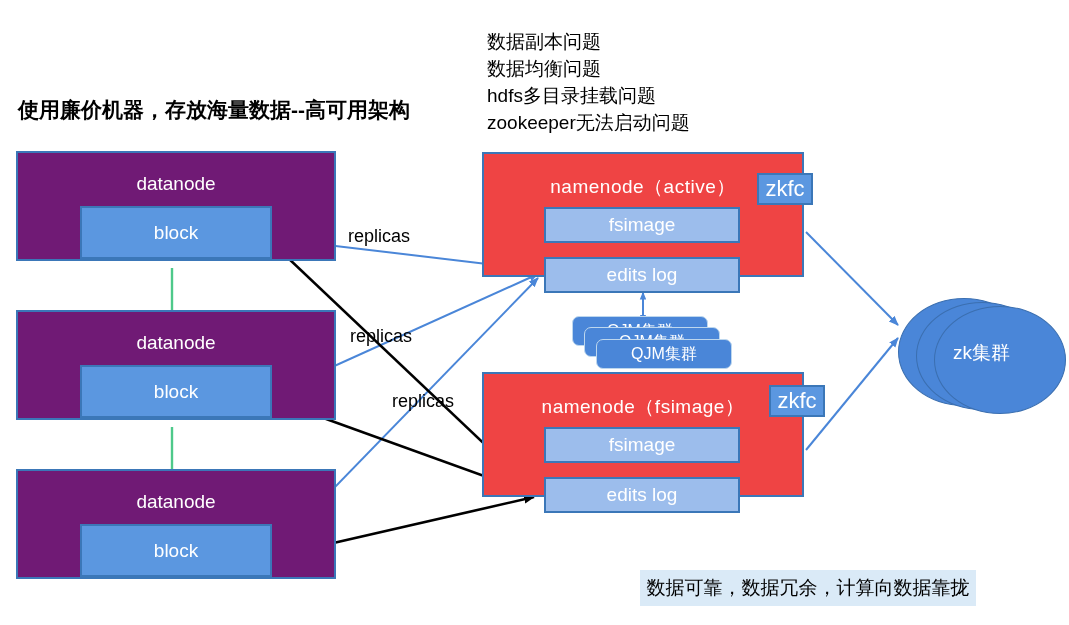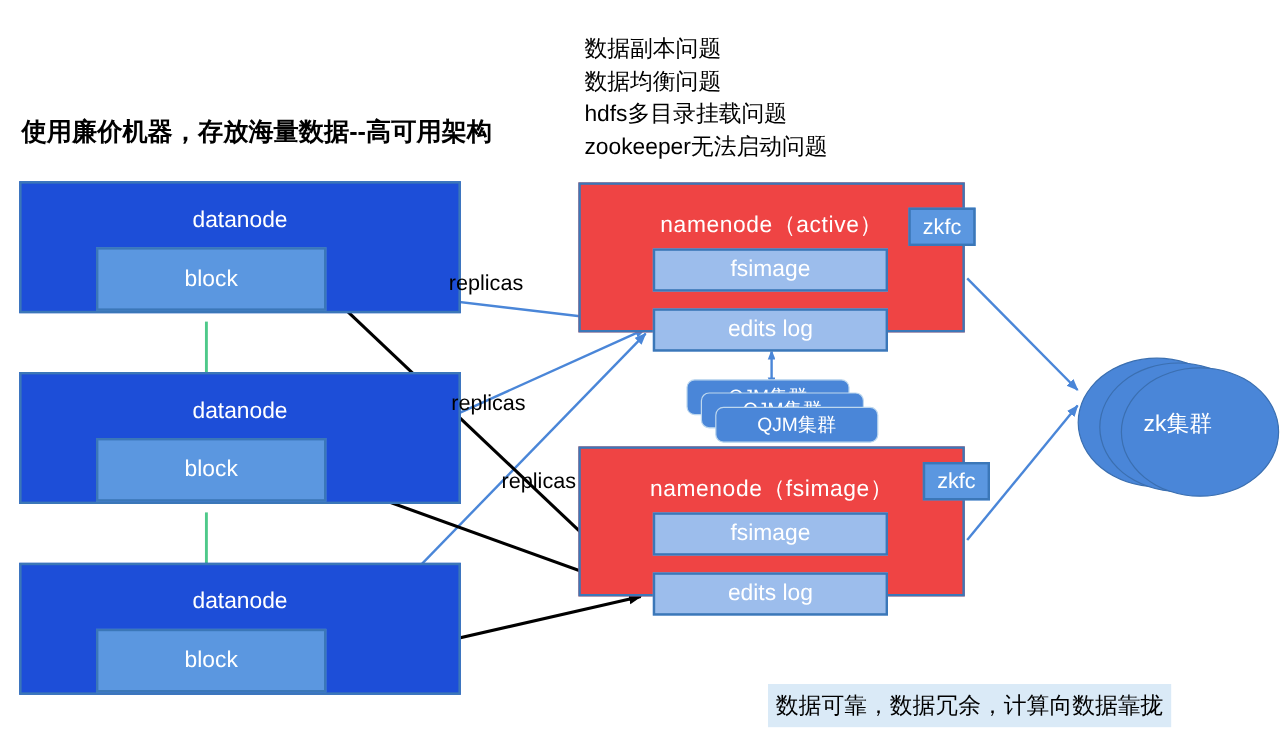--- a/index.html
+++ b/index.html
@@ -47,23 +47,23 @@
     font-size: 19px;
     color: #000000;
     line-height: 27px;
     white-space: nowrap;
   }
 
   
   .datanode {
     position: absolute;
     box-sizing: border-box;
-    background: #1d4ed8;
-    border: 2px solid #3b77b8;
-    width: 368px;
+    background: #701a75;
+    border: 2px solid #3b77b8;
+    width: 320px;
     height: 110px;
   }
   .datanode .dn-label {
     position: absolute;
     left: 0;
     right: 0;
     top: 20px;
     text-align: center;
     font-size: 19px;
     color: #ffffff;
@@ -122,21 +122,21 @@
 
   
   .zkfc {
     position: absolute;
     box-sizing: border-box;
     width: 56px;
     height: 32px;
     background: #5b97e0;
     border: 2px solid #3b77b8;
     color: #ffffff;
-    font-size: 18px;
+    font-size: 22px;
     display: flex;
     align-items: center;
     justify-content: center;
   }
 
   
   .qjm {
     position: absolute;
     box-sizing: border-box;
     width: 136px;
@@ -167,21 +167,20 @@
     font-size: 19px;
     white-space: nowrap;
   }
 
   
   .edge-label {
     position: absolute;
     font-size: 18px;
     color: #000000;
     white-space: nowrap;
-    margin-left: 26px;
   }
 
   
   .note-box {
     position: absolute;
     left: 640px;
     top: 570px;
     width: 336px;
     height: 36px;
     background: #daeaf7;

